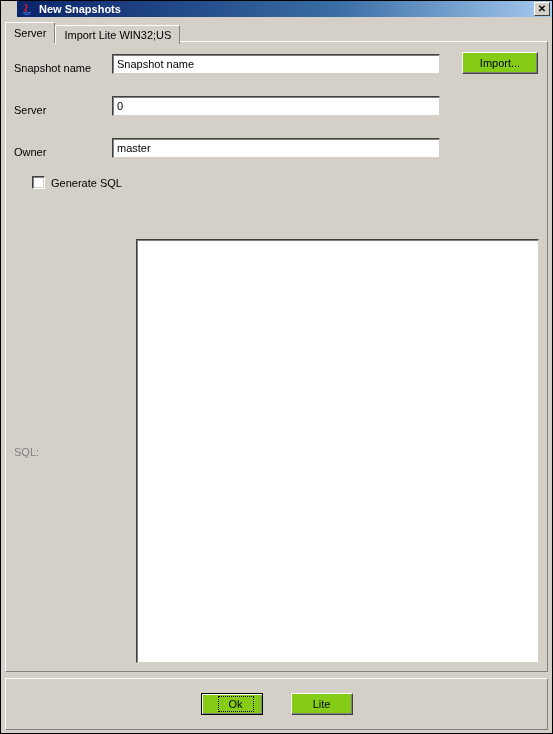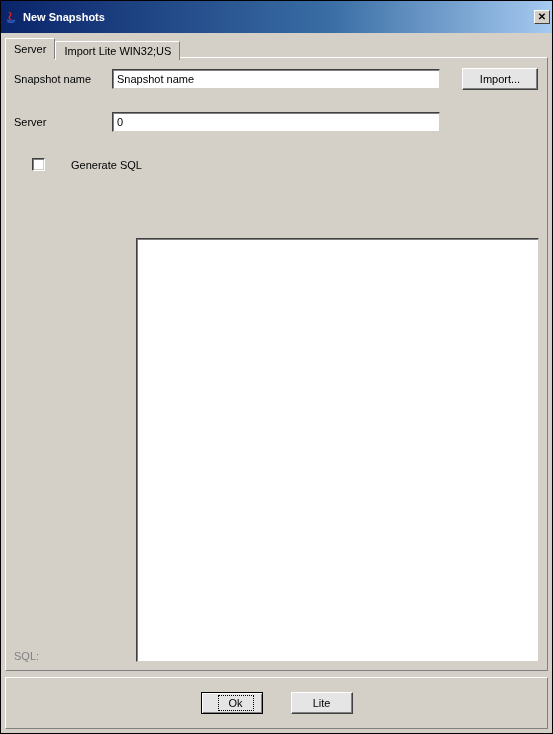--- a/index.html
+++ b/index.html
@@ -15,28 +15,29 @@
   }
   .window {
     width: 553px;
     height: 734px;
     border: 1px solid #000;
     background: #d4d0c8;
     display: flex;
     flex-direction: column;
   }
   .titlebar {
-    height: 32px;
+    height: 20px;
     background: linear-gradient(90deg, #0a246a 0%, #3a6ea5 60%, #a6caf0 100%);
     display: flex;
     align-items: center;
     padding: 0 2px;
     color: #fff;
     font-weight: bold;
     font-size: 11px;
+    margin-left: 16px;
   }
   .titlebar .java-icon {
     width: 16px;
     height: 16px;
     margin-right: 4px;
     display: flex;
     align-items: center;
     justify-content: center;
   }
   .titlebar .title {
@@ -101,21 +102,21 @@
     background: #d4d0c8;
     position: relative;
     z-index: 1;
     margin-top: -1px;
     padding: 10px 8px 8px 8px;
     display: flex;
     flex-direction: column;
   }
   .form-row {
     display: flex;
-    align-items: center;
+    align-items: flex-end;
     margin-bottom: 22px;
   }
   .form-label {
     width: 98px;
     color: #000;
   }
   .text-input {
     border: 1px solid #404040;
     border-top-color: #404040;
     border-left-color: #404040;
@@ -127,57 +128,56 @@
     padding: 2px 4px;
     font-family: Tahoma, Arial, sans-serif;
     font-size: 11px;
     outline: none;
   }
   .input-wide {
     width: 328px;
   }
   .btn {
     height: 22px;
-    background: #e5e5e5;
+    background: #84cc16;
     border: 1px solid #fff;
     border-right-color: #404040;
     border-bottom-color: #404040;
     box-shadow: inset -1px -1px 0 #808080;
     font-family: Tahoma, Arial, sans-serif;
     font-size: 11px;
     cursor: pointer;
     padding: 0 16px;
   }
   .btn-import {
     width: 76px;
     margin-left: 22px;
   }
   .checkbox-row {
     display: flex;
     align-items: center;
     margin-left: 18px;
     margin-bottom: 18px;
     margin-top: 4px;
-    gap: 20px;
   }
   .checkbox {
     width: 13px;
     height: 13px;
     background: #fff;
     border: 1px solid #404040;
     border-right-color: #fff;
     border-bottom-color: #fff;
     box-shadow: inset 1px 1px 0 #808080, inset -1px -1px 0 #d4d0c8;
     margin-right: 6px;
     cursor: pointer;
   }
   .sql-row {
     display: flex;
     flex: 1;
-    align-items: flex-end;
+    align-items: center;
     margin-top: 32px;
   }
   .sql-label {
     width: 122px;
     color: #808080;
     padding-top: 2px;
   }
   .sql-textarea {
     flex: 1;
     height: 424px;
@@ -244,20 +244,24 @@
         <div class="form-label">Snapshot name</div>
         <input class="text-input input-wide" value="Snapshot name" style="">
         <button class="btn btn-import">Import...</button>
       </div>
 
       <div class="form-row">
         <div class="form-label">Server</div>
         <input class="text-input input-wide" value="0" style="">
       </div>
 
+      <div class="form-row" style="margin-bottom:14px">
+        <div class="form-label">Owner</div>
+        <input class="text-input input-wide" value="master" style="">
+      </div>
 
       <div class="checkbox-row">
         <div class="checkbox"></div>
         <span>Generate SQL</span>
       </div>
 
       <div class="sql-row">
         <div class="sql-label">SQL:</div>
         <textarea class="sql-textarea" disabled="" style=""></textarea>
       </div>

